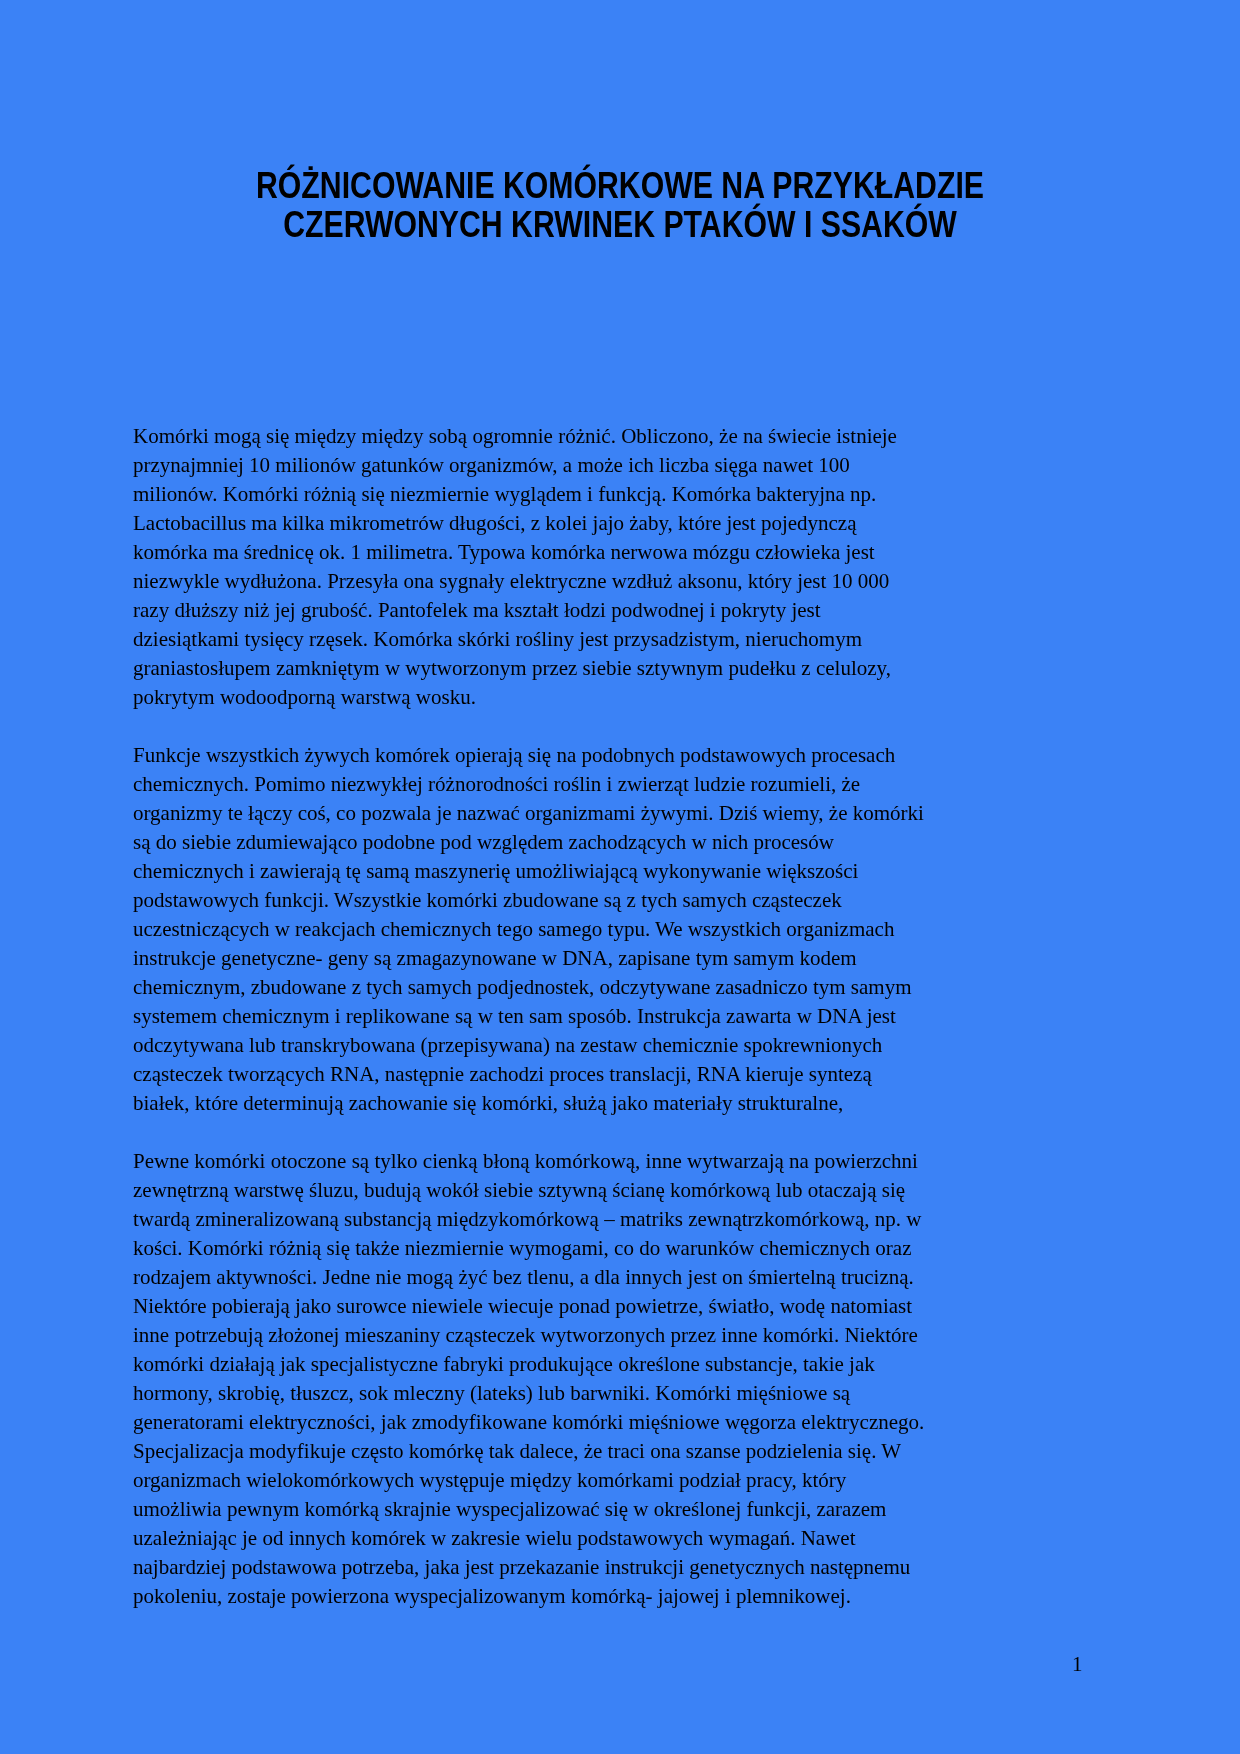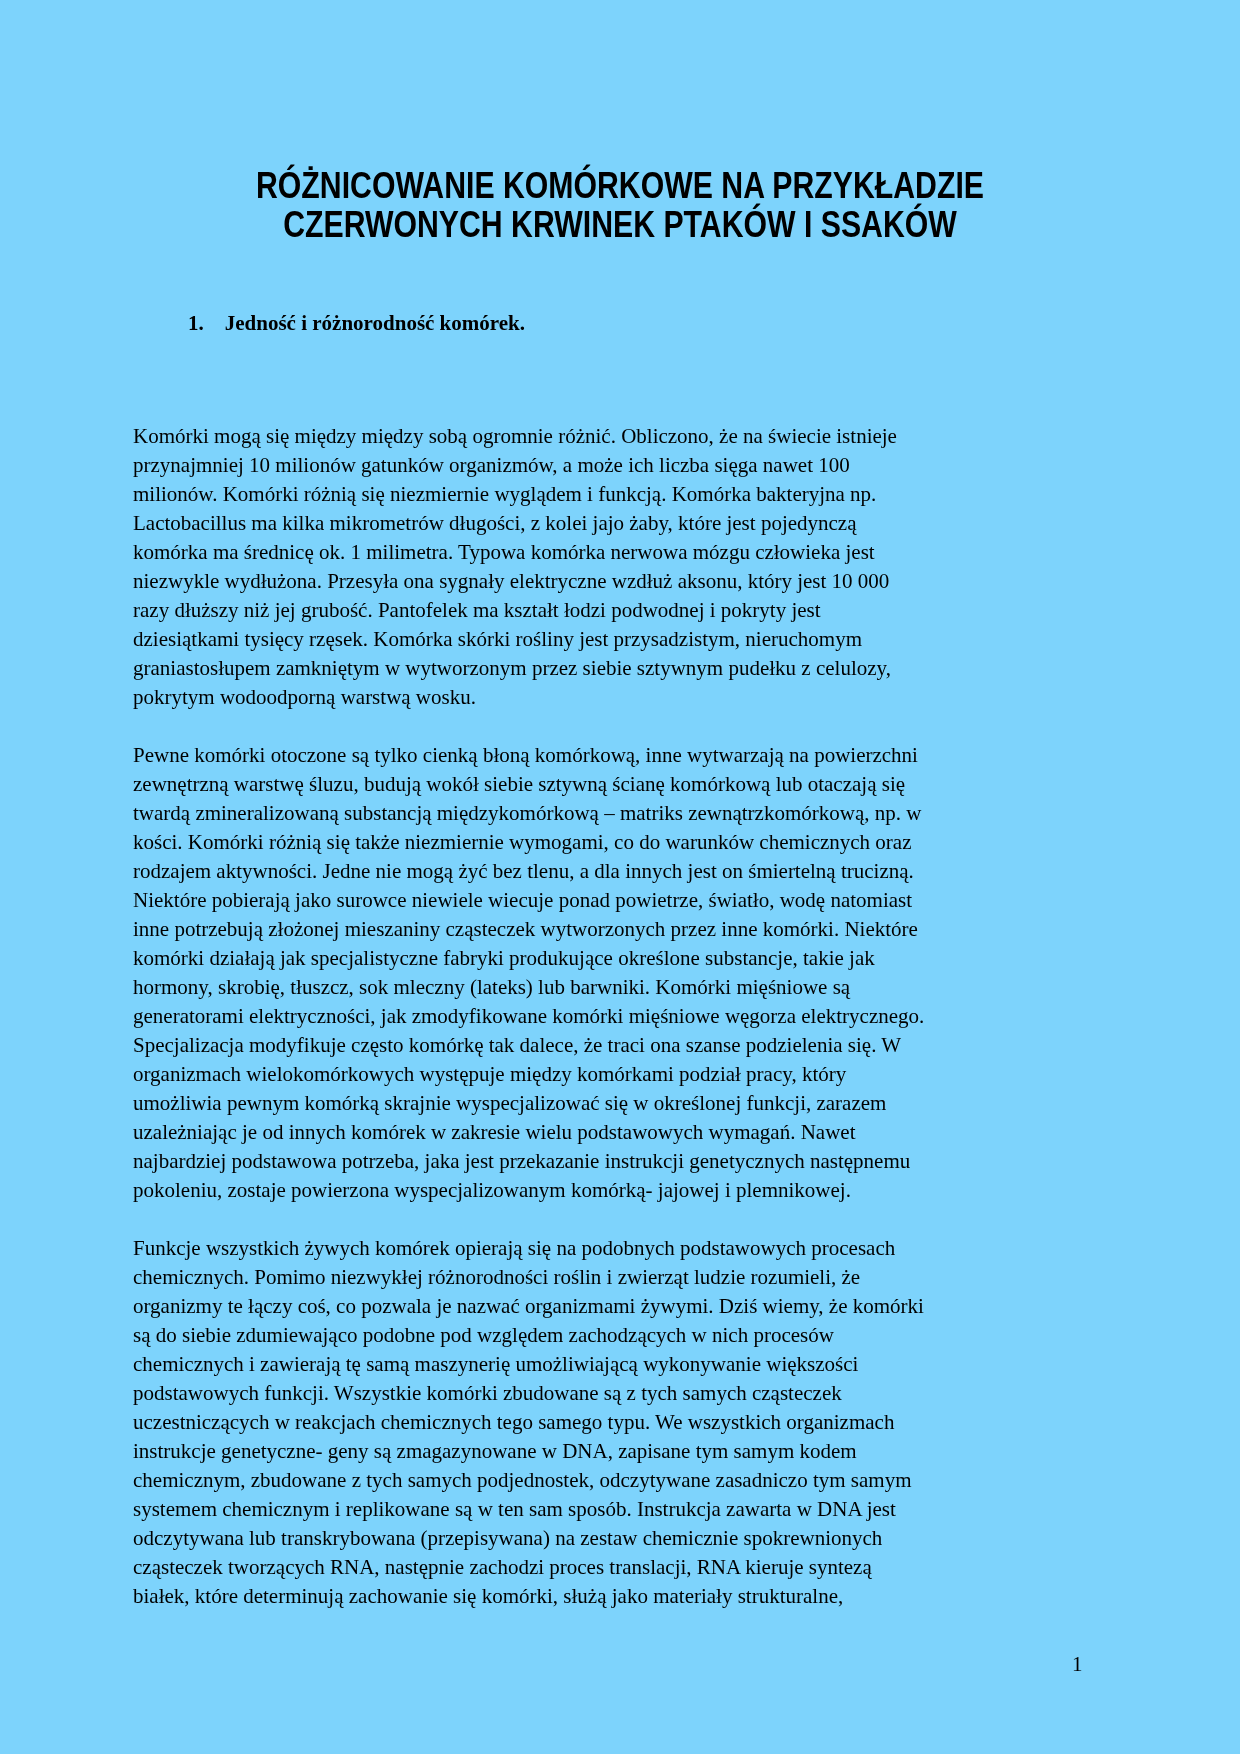--- a/index.html
+++ b/index.html
@@ -4,21 +4,21 @@
 <style>
   html, body {
     margin: 0;
     padding: 0;
     background: #ffffff;
   }
   .page {
     position: relative;
     width: 1240px;
     height: 1754px;
-    background: #7dd3fc;
+    background: #3b82f6;
     color: #000000;
     font-family: "Liberation Serif", serif;
     overflow: hidden;
   }
   .doc-title {
     position: absolute;
     top: 166px;
     left: 0;
     width: 100%;
     margin: 0;
@@ -68,61 +68,58 @@
   }
 </style>
 </head>
 <body>
 
 <div class="page">
 
   <h1 class="doc-title">RÓŻNICOWANIE KOMÓRKOWE NA PRZYKŁADZIE
 CZERWONYCH KRWINEK PTAKÓW I SSAKÓW</h1>
 
-  <div class="section-heading">
-    <span class="sec-num">1.</span><span class="sec-text">Jedność i różnorodność komórek.</span>
-  </div>
 
   <div class="body-text">
     <p class="para">Komórki mogą się między między sobą ogromnie różnić. Obliczono, że na świecie istnieje
 przynajmniej 10 milionów gatunków organizmów, a może ich liczba sięga nawet 100
 milionów. Komórki różnią się niezmiernie wyglądem i funkcją. Komórka bakteryjna np.
 Lactobacillus ma kilka mikrometrów długości, z kolei jajo żaby, które jest pojedynczą
 komórka ma średnicę ok. 1 milimetra. Typowa komórka nerwowa mózgu człowieka jest
 niezwykle wydłużona. Przesyła ona sygnały elektryczne wzdłuż aksonu, który jest 10 000
 razy dłuższy niż jej grubość. Pantofelek ma kształt łodzi podwodnej i pokryty jest
 dziesiątkami tysięcy rzęsek. Komórka skórki rośliny jest przysadzistym, nieruchomym
 graniastosłupem zamkniętym w wytworzonym przez siebie sztywnym pudełku z celulozy,
 pokrytym wodoodporną warstwą wosku.</p>
+    <p class="para">Funkcje wszystkich żywych komórek opierają się na podobnych podstawowych procesach
+chemicznych. Pomimo niezwykłej różnorodności roślin i zwierząt ludzie rozumieli, że
+organizmy te łączy coś, co pozwala je nazwać organizmami żywymi. Dziś wiemy, że komórki
+są do siebie zdumiewająco podobne pod względem zachodzących w nich procesów
+chemicznych i zawierają tę samą maszynerię umożliwiającą wykonywanie większości
+podstawowych funkcji. Wszystkie komórki zbudowane są z tych samych cząsteczek
+uczestniczących w reakcjach chemicznych tego samego typu. We wszystkich organizmach
+instrukcje genetyczne- geny są zmagazynowane w DNA, zapisane tym samym kodem
+chemicznym, zbudowane z tych samych podjednostek, odczytywane zasadniczo tym samym
+systemem chemicznym i replikowane są w ten sam sposób. Instrukcja zawarta w DNA jest
+odczytywana lub transkrybowana (przepisywana) na zestaw chemicznie spokrewnionych
+cząsteczek tworzących RNA, następnie zachodzi proces translacji, RNA kieruje syntezą
+białek, które determinują zachowanie się komórki, służą jako materiały strukturalne,</p>
     <p class="para">Pewne komórki otoczone są tylko cienką błoną komórkową, inne wytwarzają na powierzchni
 zewnętrzną warstwę śluzu, budują wokół siebie sztywną ścianę komórkową lub otaczają się
 twardą zmineralizowaną substancją międzykomórkową – matriks zewnątrzkomórkową, np. w
 kości. Komórki różnią się także niezmiernie wymogami, co do warunków chemicznych oraz
 rodzajem aktywności. Jedne nie mogą żyć bez tlenu, a dla innych jest on śmiertelną trucizną.
 Niektóre pobierają jako surowce niewiele wiecuje ponad powietrze, światło, wodę natomiast
 inne potrzebują złożonej mieszaniny cząsteczek wytworzonych przez inne komórki. Niektóre
 komórki działają jak specjalistyczne fabryki produkujące określone substancje, takie jak
 hormony, skrobię, tłuszcz, sok mleczny (lateks) lub barwniki. Komórki mięśniowe są
 generatorami elektryczności, jak zmodyfikowane komórki mięśniowe węgorza elektrycznego.
 Specjalizacja modyfikuje często komórkę tak dalece, że traci ona szanse podzielenia się. W
 organizmach wielokomórkowych występuje między komórkami podział pracy, który
 umożliwia pewnym komórką skrajnie wyspecjalizować się w określonej funkcji, zarazem
 uzależniając je od innych komórek w zakresie wielu podstawowych wymagań. Nawet
 najbardziej podstawowa potrzeba, jaka jest przekazanie instrukcji genetycznych następnemu
 pokoleniu, zostaje powierzona wyspecjalizowanym komórką- jajowej i plemnikowej.</p>
-    <p class="para">Funkcje wszystkich żywych komórek opierają się na podobnych podstawowych procesach
-chemicznych. Pomimo niezwykłej różnorodności roślin i zwierząt ludzie rozumieli, że
-organizmy te łączy coś, co pozwala je nazwać organizmami żywymi. Dziś wiemy, że komórki
-są do siebie zdumiewająco podobne pod względem zachodzących w nich procesów
-chemicznych i zawierają tę samą maszynerię umożliwiającą wykonywanie większości
-podstawowych funkcji. Wszystkie komórki zbudowane są z tych samych cząsteczek
-uczestniczących w reakcjach chemicznych tego samego typu. We wszystkich organizmach
-instrukcje genetyczne- geny są zmagazynowane w DNA, zapisane tym samym kodem
-chemicznym, zbudowane z tych samych podjednostek, odczytywane zasadniczo tym samym
-systemem chemicznym i replikowane są w ten sam sposób. Instrukcja zawarta w DNA jest
-odczytywana lub transkrybowana (przepisywana) na zestaw chemicznie spokrewnionych
-cząsteczek tworzących RNA, następnie zachodzi proces translacji, RNA kieruje syntezą
-białek, które determinują zachowanie się komórki, służą jako materiały strukturalne,</p>
   </div>
 
   <div class="page-number">1</div>
 
 </div>
 
 </body></html>

